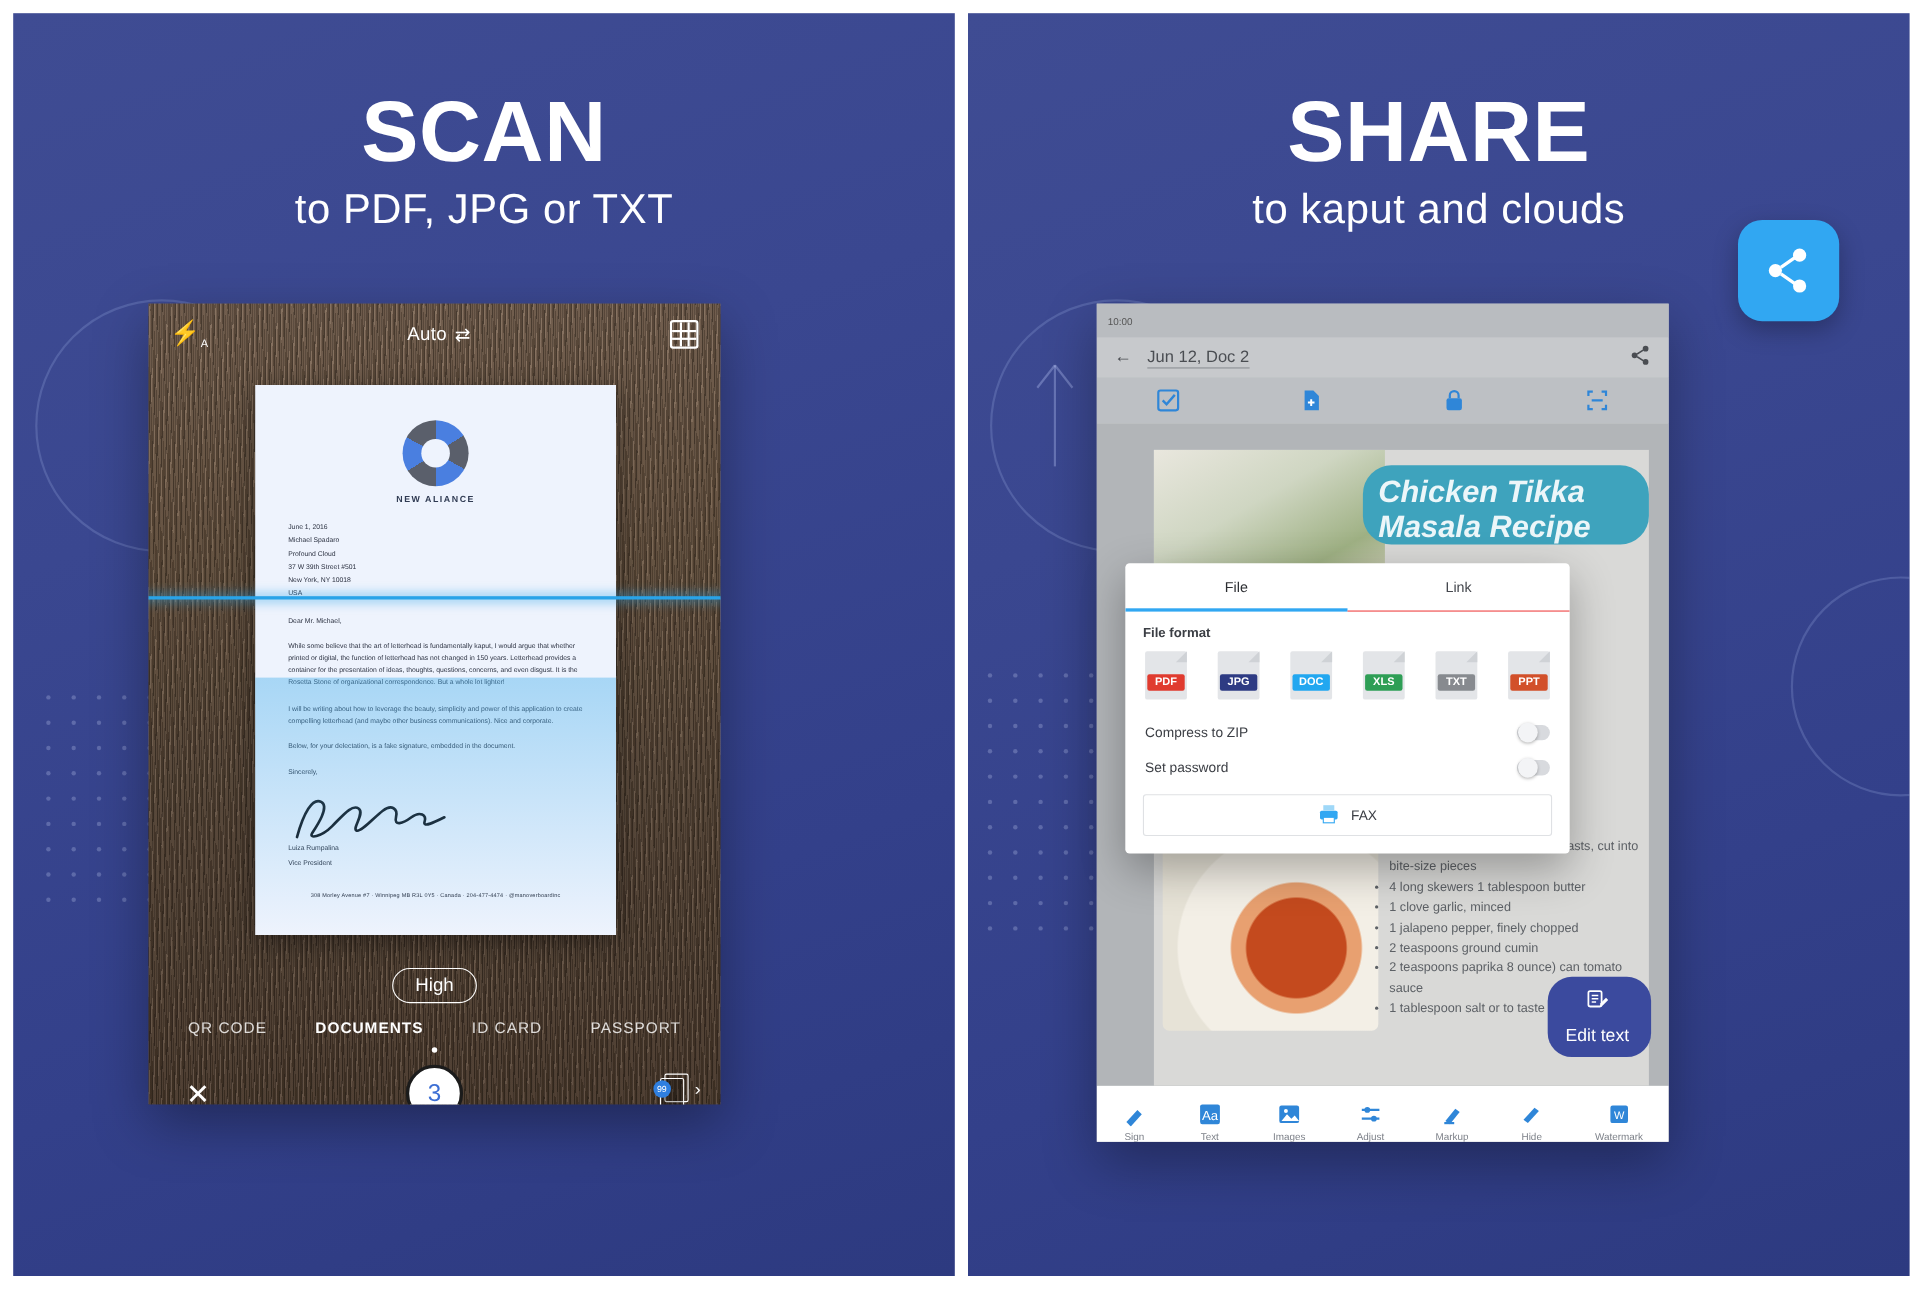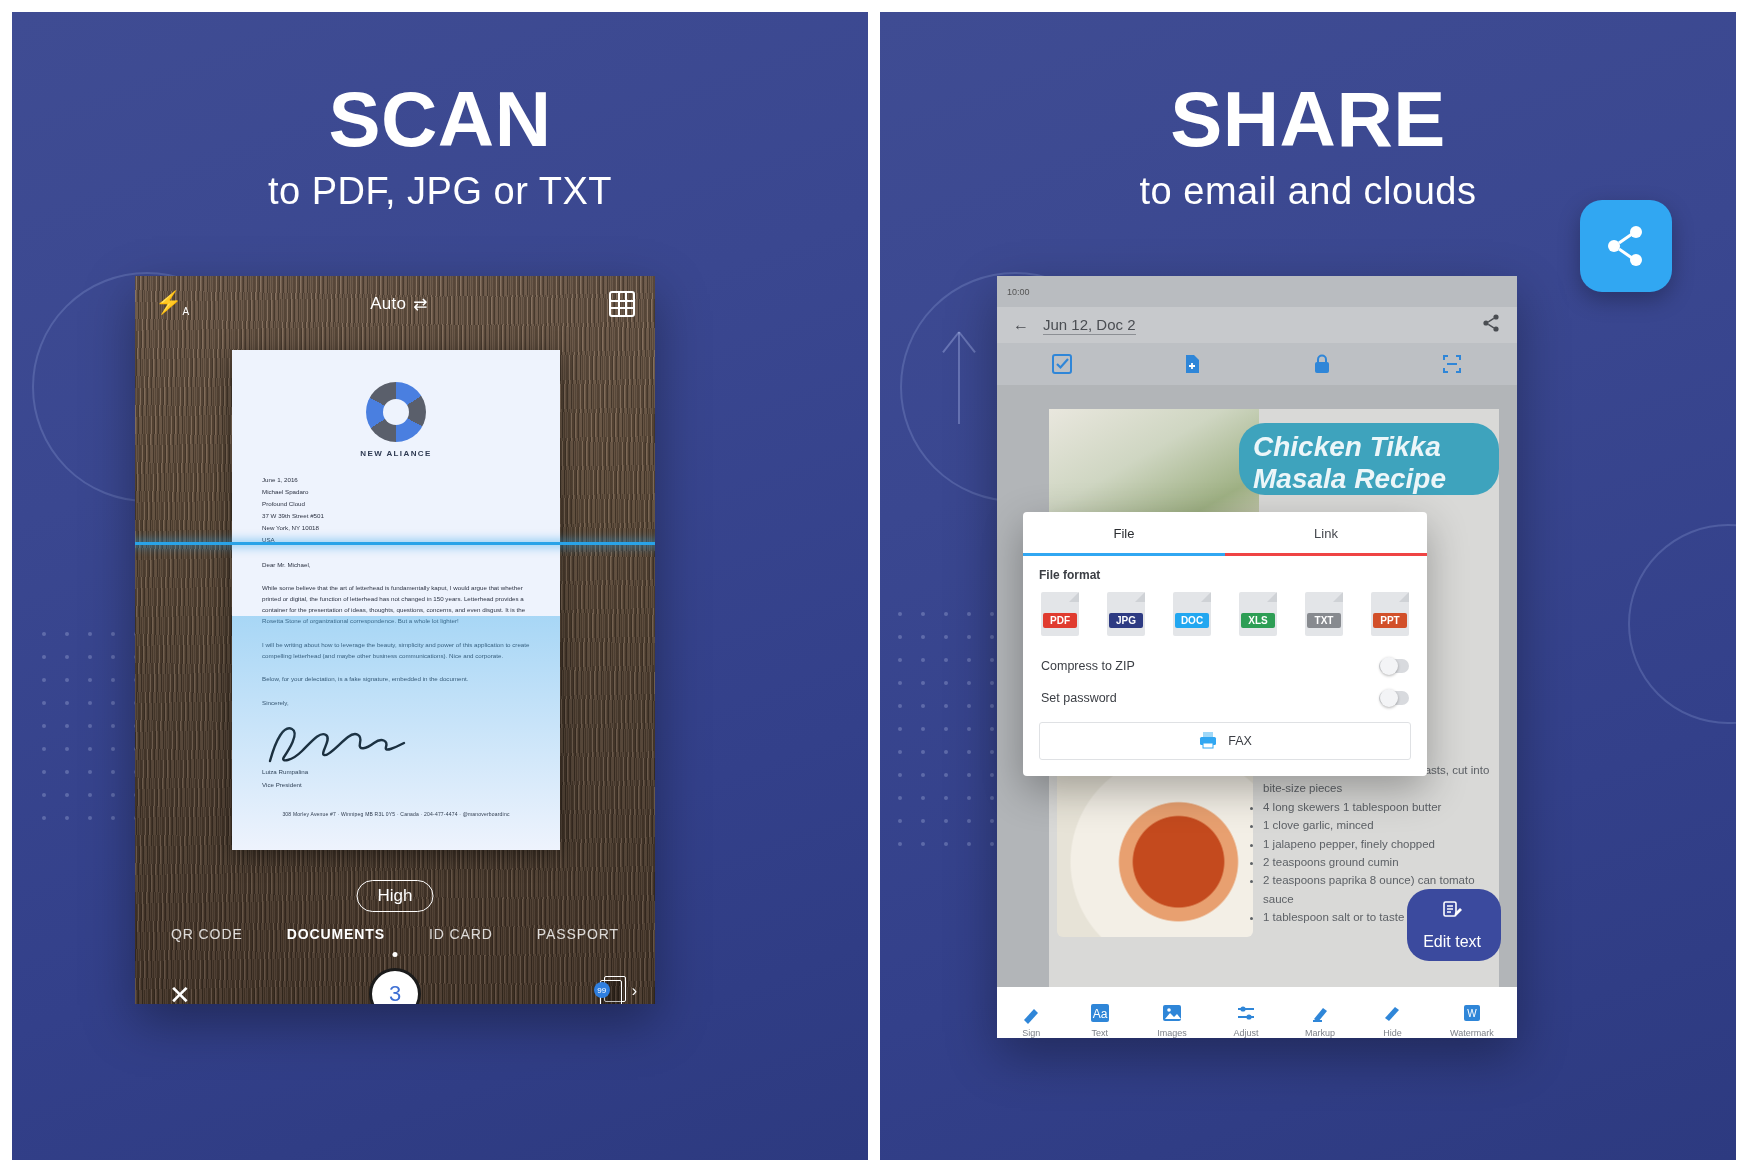--- a/index.html
+++ b/index.html
@@ -132,21 +132,21 @@
     padding-top: 4px; }
   .bt { display:flex; flex-direction:column; align-items:center; gap:4px; font-size: 9px; color:#7d8189; }
   .bt .g { width: 22px; height: 22px; }
 
   
   .dialog { position:absolute; left: 143px; top: 500px; width: 404px; background:#fff;
     border-radius: 4px; box-shadow: 0 14px 40px rgba(0,0,0,.3); overflow:hidden; }
   .d-tabs { display:flex; }
   .d-tab { flex:1; text-align:center; padding: 14px 0 12px; font-size: 13px; color:#45484e; }
   .d-tab.active { color:#2b2d31; border-bottom: 3px solid #31a7f2; }
-  .d-tab.inactive { border-bottom: 3px solid #ef4444; }
+  .d-tab.inactive { border-bottom: 1px solid #ef4444; }
   .d-body { padding: 12px 16px 16px; }
   .d-label { font-size: 12px; color:#3b3e44; font-weight:700; }
   .fmt-row { display:flex; justify-content: space-between; margin: 10px 2px 14px; }
   .fmt { width: 38px; height: 44px; position:relative; }
   .fmt .page { position:absolute; inset:0; background:#e3e5e8; border-radius: 2px; }
   .fmt .page::after { content:''; position:absolute; right:0; top:0; border-width: 0 0 10px 10px;
     border-style: solid; border-color: transparent transparent #cfd2d6 transparent; }
   .fmt .tag { position:absolute; left:2px; right:2px; bottom: 8px; text-align:center; color:#fff;
     font-size: 10px; font-weight:700; border-radius:2px; padding: 2px 0; }
   .d-row { display:flex; align-items:center; justify-content:space-between; padding: 9px 2px; font-size: 12.5px; color:#3b3e44; }
@@ -370,21 +370,21 @@
       <span></span>
         <span></span>
         <span></span>
         <span></span>
         <span></span>
         <span></span>
         <span></span>
     </div>
 
     <div class="headline h-title">SHARE</div>
-    <div class="headline h-sub">to email and clouds</div>
+    <div class="headline h-sub">to kaput and clouds</div>
 
     <div class="share-fab">
       <svg width="46" height="46" viewBox="0 0 46 46" aria-hidden="true">
         <circle cx="33" cy="9" r="6" fill="#fff"></circle>
         <circle cx="11" cy="23" r="6" fill="#fff"></circle>
         <circle cx="33" cy="37" r="6" fill="#fff"></circle>
         <path d="M16 20 L29 11 M16 26 L29 35" stroke="#fff" stroke-width="3" fill="none"></path>
       </svg>
     </div>
 

